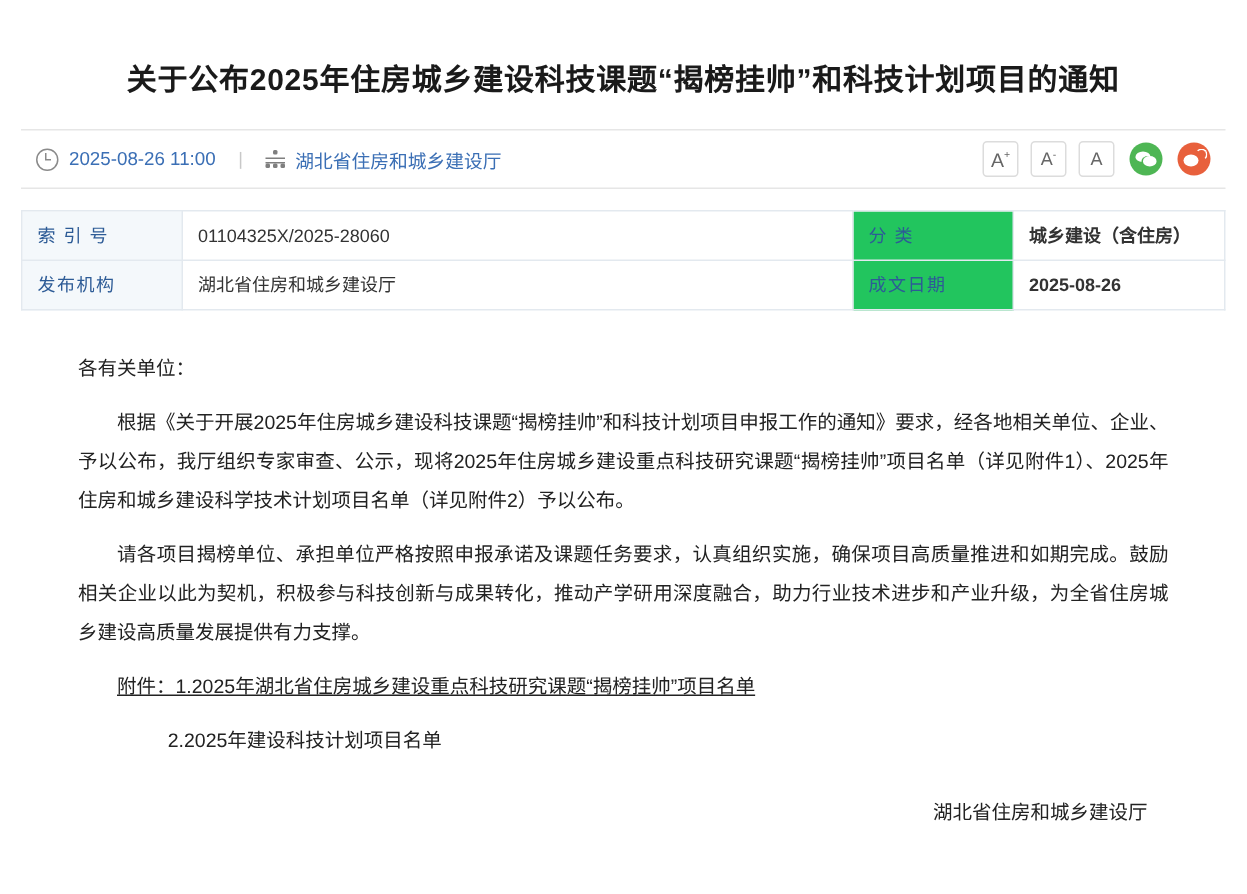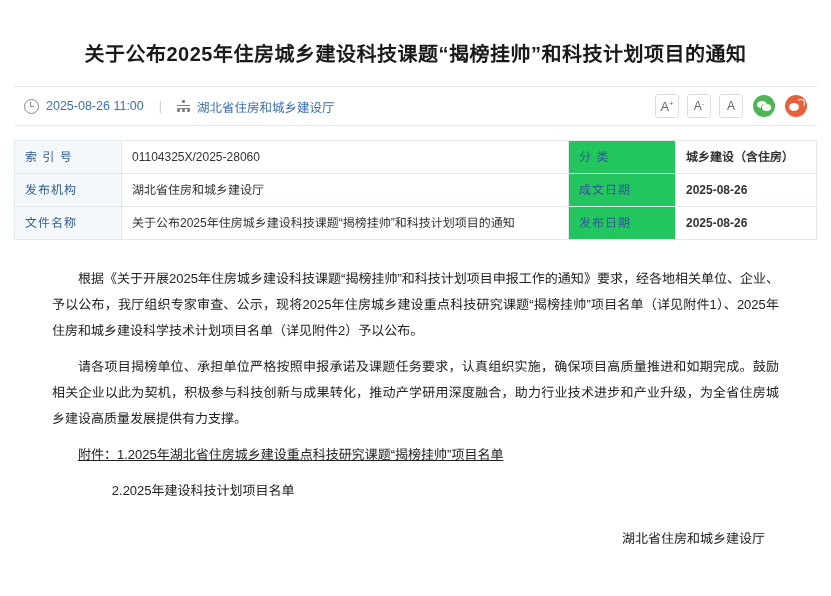--- a/index.html
+++ b/index.html
@@ -344,30 +344,25 @@
         <td class="value value-long">01104325X/2025-28060</td>
         <td class="label-r">分    类</td>
         <td class="value-r">城乡建设（含住房）</td>
       </tr>
       <tr>
         <td class="label">发布机构</td>
         <td class="value value-long">湖北省住房和城乡建设厅</td>
         <td class="label-r">成文日期</td>
         <td class="value-r">2025-08-26</td>
       </tr>
-      <tr>
-        <td class="label">文件名称</td>
-        <td class="value value-long">关于公布2025年住房城乡建设科技课题“揭榜挂帅”和科技计划项目的通知</td>
-        <td class="label-r">发布日期</td>
-        <td class="value-r">2025-08-26</td>
-      </tr>
     </tbody>
   </table>
 
   <div class="doc-body">
+    <p>各有关单位：</p>
     <p class="indent">根据《关于开展2025年住房城乡建设科技课题“揭榜挂帅”和科技计划项目申报工作的通知》要求，经各地相关单位、企业、予以公布，我厅组织专家审查、公示，现将2025年住房城乡建设重点科技研究课题“揭榜挂帅”项目名单（详见附件1）、2025年住房和城乡建设科学技术计划项目名单（详见附件2）予以公布。</p>
     <p class="indent">请各项目揭榜单位、承担单位严格按照申报承诺及课题任务要求，认真组织实施，确保项目高质量推进和如期完成。鼓励相关企业以此为契机，积极参与科技创新与成果转化，推动产学研用深度融合，助力行业技术进步和产业升级，为全省住房城乡建设高质量发展提供有力支撑。</p>
     <p class="attach-line">附件：1.2025年湖北省住房城乡建设重点科技研究课题“揭榜挂帅”项目名单</p>
     <p class="attach-sub">2.2025年建设科技计划项目名单</p>
     <div class="sign">湖北省住房和城乡建设厅</div>
 
   </div>
 
 </div>
 

